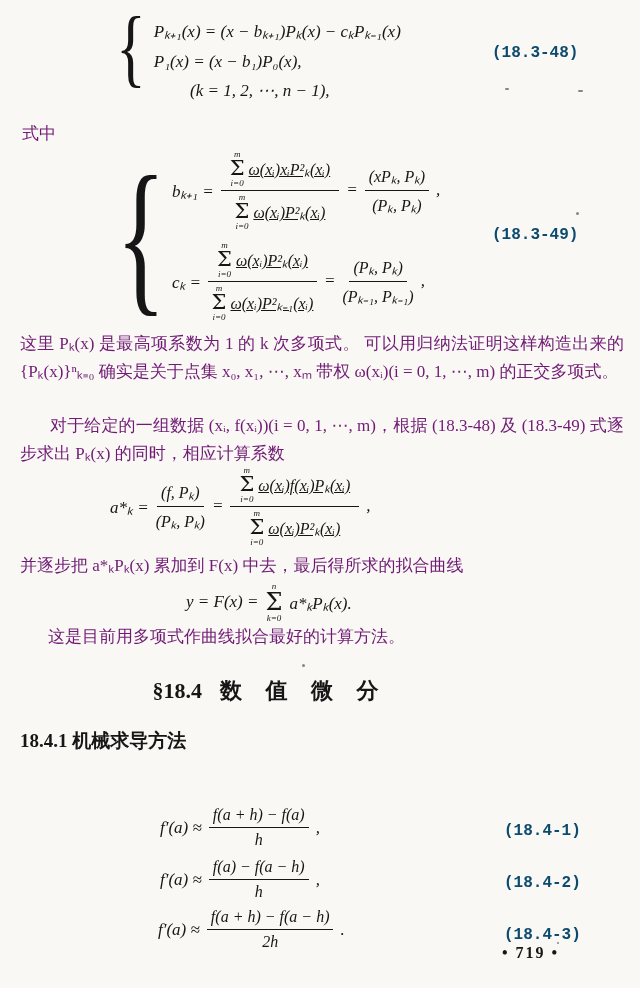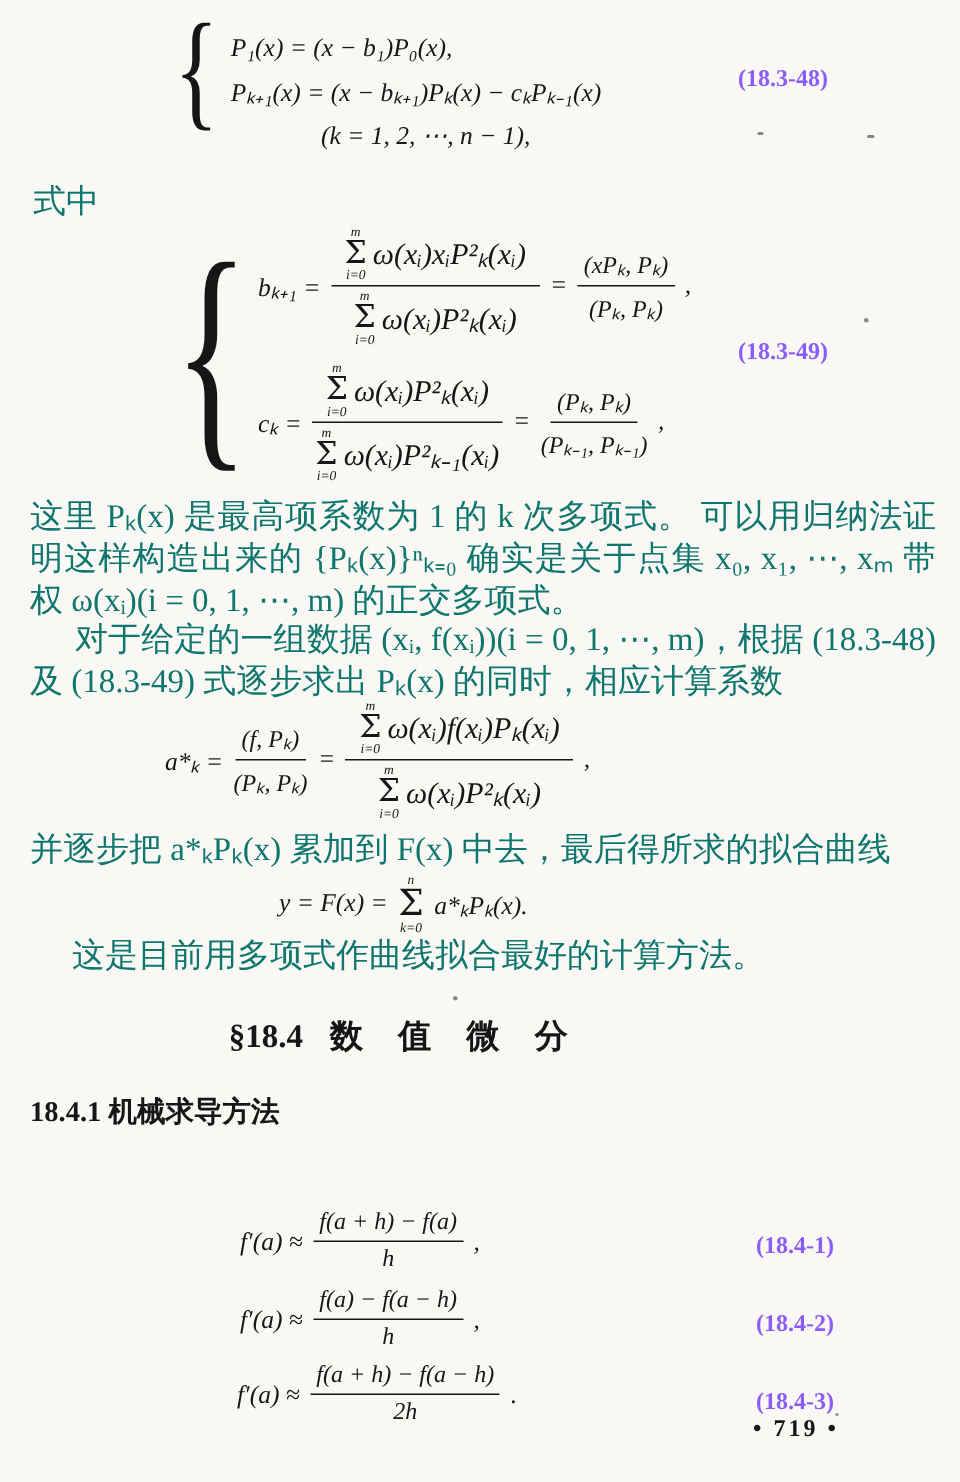--- a/index.html
+++ b/index.html
@@ -3,34 +3,34 @@
 <meta charset="utf-8">
 <style>
   html,body { margin:0; padding:0; background:#d8d6d0; }
   .page {
     position:relative; width:640px; height:988px; margin:0 auto;
     background:#f9f8f4; color:#161616; overflow:hidden;
     font-family:"Liberation Serif", serif;
   }
   .abs { position:absolute; }
   .math { font-family:"Liberation Serif", serif; font-style:italic; font-size:17px; color:#161616; white-space:nowrap; }
-  .cjk  { font-family:"Liberation Serif", serif; font-style:normal; font-size:22px; color:#0f766e; line-height:28px; }
+  .cjk  { font-family:"Liberation Serif", serif; font-style:normal; font-size:17px; color:#701a75; line-height:28px; }
   .para { text-align:justify; }
-  .eqnum { font-family:Liberation Serif, serif; font-weight:bold; font-style:normal; font-size:16px; color:#8b5cf6; white-space:nowrap; }
+  .eqnum { font-family:Liberation Mono, monospace; font-weight:bold; font-style:normal; font-size:16px; color:#0c4a6e; white-space:nowrap; }
 
   .eqrow { display:flex; align-items:center; gap:7px; }
 
   
   .frac { display:inline-flex; flex-direction:column; align-items:center; vertical-align:middle; }
   .frac .fnum { display:flex; align-items:center; justify-content:center; gap:4px; border-bottom:1.5px solid #161616; padding:0 9px 2px 9px; }
   .frac .fden { display:flex; align-items:center; justify-content:center; gap:4px; padding-top:2px; }
   .sfrac .fnum { padding:0 4px 3px 4px; }
   .sfrac .fden { padding-top:3px; }
   .sfrac .math { font-size:16px; }
-  .fexpr { font-size:20px; }
+  .fexpr { font-size:16px;text-decoration:underline; }
 
   
   .sum { display:inline-flex; flex-direction:column; align-items:center; line-height:1; }
   .sum .slim { font-size:9px; font-style:italic; font-family:"Liberation Serif", serif; line-height:1; }
   .sum .ssigma { font-size:21px; font-style:normal; font-family:"DejaVu Serif", serif; line-height:0.95; }
 
   
   .brace { font-style:normal; font-family:"Liberation Serif", serif; color:#161616; }
   .brace48 { font-size:62px; transform:scaleY(1.40); transform-origin:center; margin-right:8px; line-height:1; }
   .brace49 { font-size:104px; transform:scaleY(1.62); transform-origin:center; margin-right:6px; line-height:1; }
@@ -47,25 +47,25 @@
 </style>
 </head>
 <body>
 
 <div class="page">
 
   <div class="abs" style="top:16px; left:116px;">
     <div style="display:flex; align-items:center;">
       <span class="brace brace48">{</span>
       <div>
+        <div class="math eq48-line">Pₖ₊₁(x) = (x − bₖ₊₁)Pₖ(x) − cₖPₖ₋₁(x)</div>
         <div class="math eq48-line">P₁(x) = (x − b₁)P₀(x),</div>
-        <div class="math eq48-line">Pₖ₊₁(x) = (x − bₖ₊₁)Pₖ(x) − cₖPₖ₋₁(x)</div>
       </div>
     </div>
-    <div class="math" style="margin-left:98px; margin-top:2px;">(k = 1, 2, ⋯, n − 1),</div>
+    <div class="math" style="margin-left:74px; margin-top:2px;">(k = 1, 2, ⋯, n − 1),</div>
   </div>
   <div class="abs eqnum" style="top:44px; left:492px;">(18.3-48)</div>
 
   <div class="abs cjk" style="top:120px; left:22px;">式中</div>
 
   <div class="abs" style="top:150px; left:116px; display:flex; align-items:center;">
     <span class="brace brace49">{</span>
     <div class="eq49col">
 
       <div class="eqrow">

